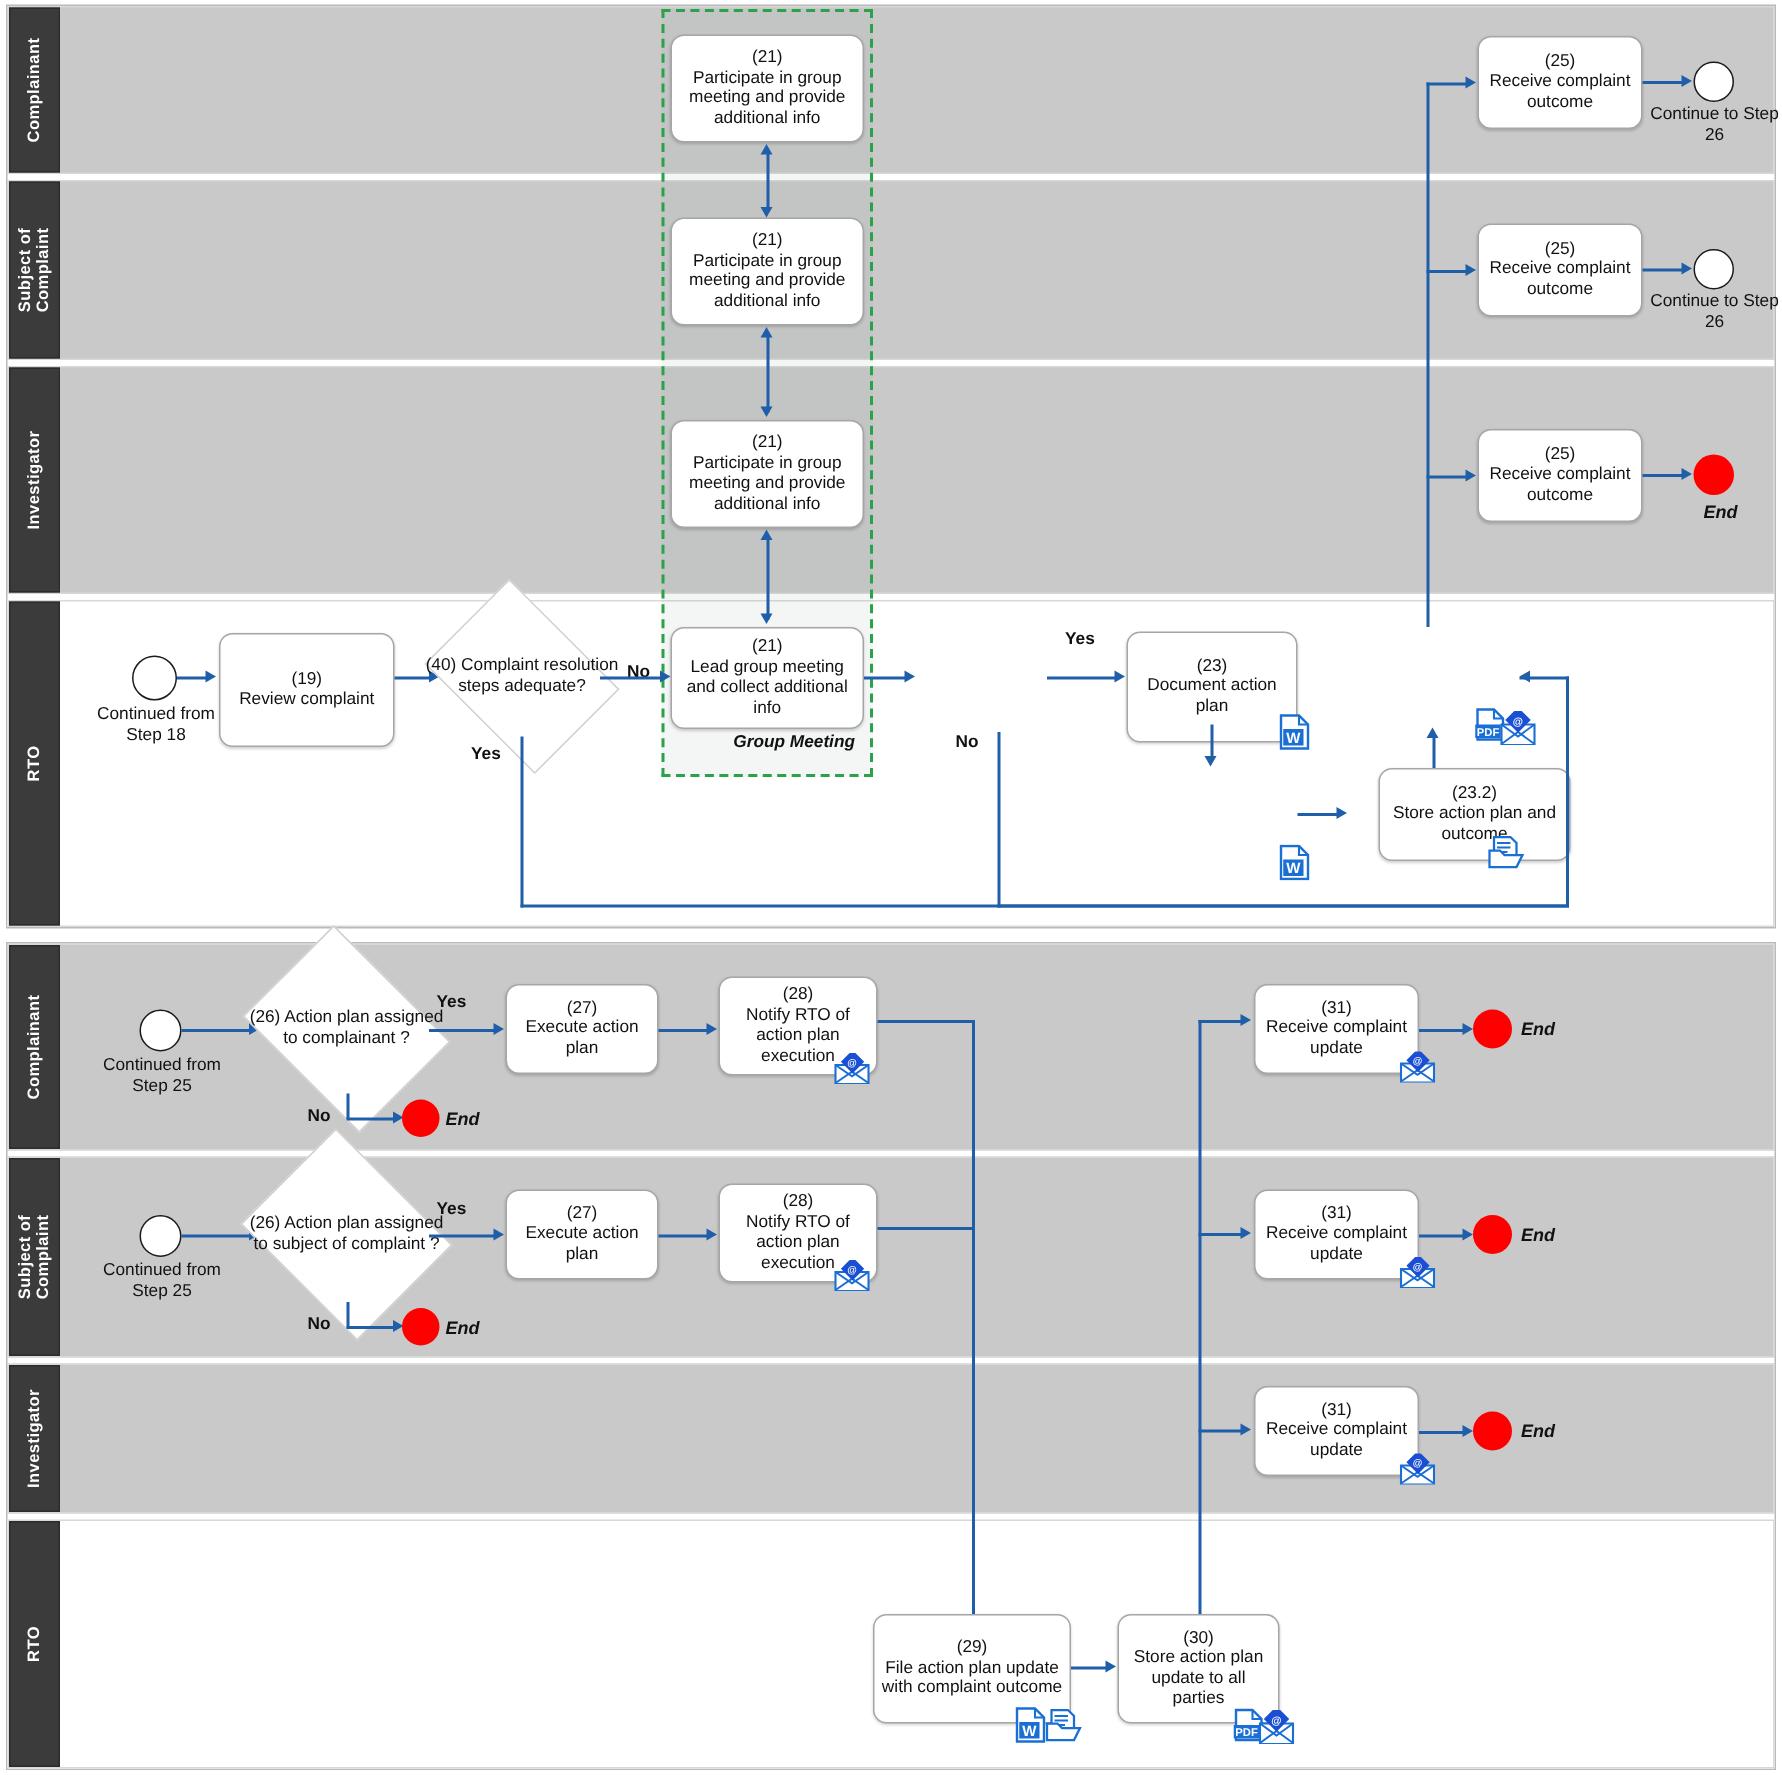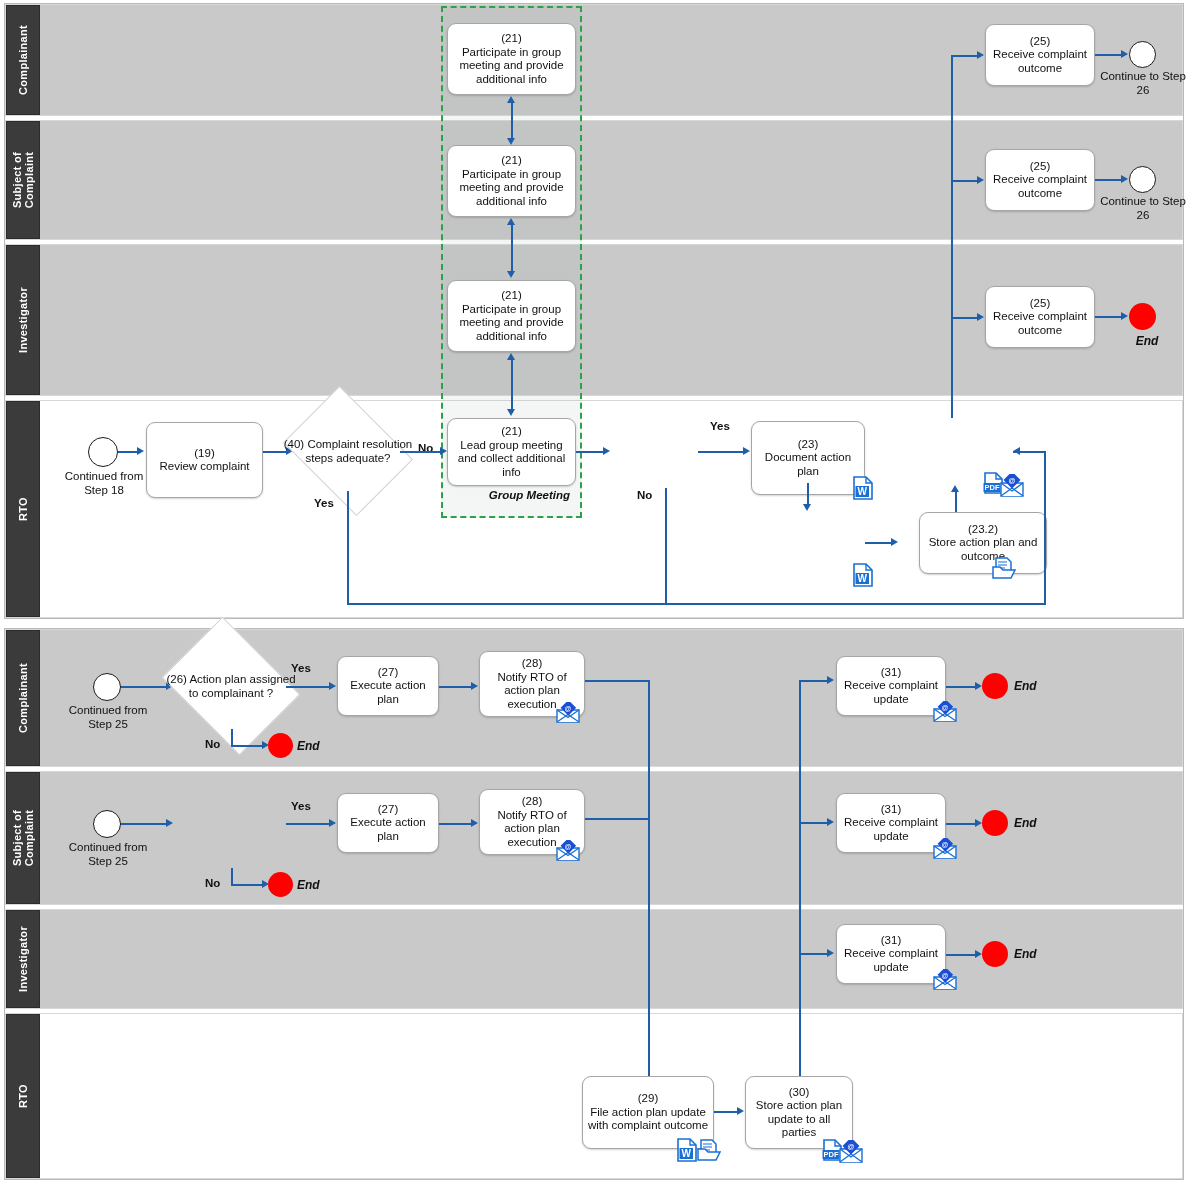--- a/index.html
+++ b/index.html
@@ -396,20 +396,27 @@
   <div class="ar r" style="left:975px;top:682px;"></div>
   <div class="ev-end" style="left:982px;top:673px;width:26px;height:26px;"></div>
   <div class="end-txt" style="left:1014px;top:679px;">End</div>
 
   <div class="ev-start" style="left:93px;top:810px;width:28px;height:28px;"></div>
   <div class="ev-cap" style="left:62px;top:841px;width:92px;">Continued from Step 25</div>
 
   <div class="ln h" style="left:121px;top:823px;width:46px;"></div>
   <div class="ar r" style="left:166px;top:819px;"></div>
 
+  <div class="gw" style="left:176px;top:778px;width:110px;height:90px;">
+    <div class="dia"></div>
+    <div class="lbl">
+      <span class="num">(26)</span>
+      <span class="tx">Action plan assigned to subject of complaint ?</span>
+    </div>
+  </div>
 
   <div class="flabel" style="left:291px;top:800px;">Yes</div>
   <div class="ln h" style="left:286px;top:823px;width:44px;"></div>
   <div class="ar r" style="left:329px;top:819px;"></div>
 
   <div class="flabel" style="left:205px;top:877px;">No</div>
   <div class="ln v" style="left:231px;top:868px;height:17px;"></div>
   <div class="ln h" style="left:231px;top:884px;width:32px;"></div>
   <div class="ar r" style="left:262px;top:880px;"></div>
   <div class="ev-end" style="left:268px;top:872px;width:25px;height:25px;"></div>

